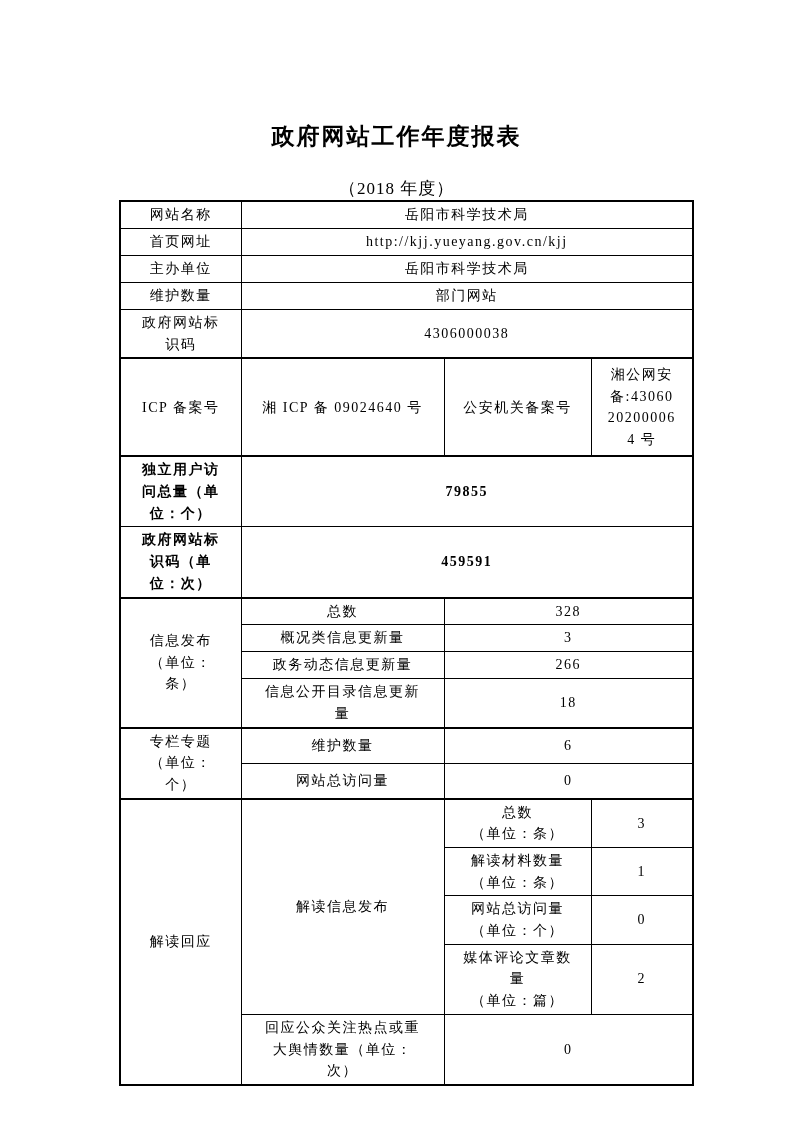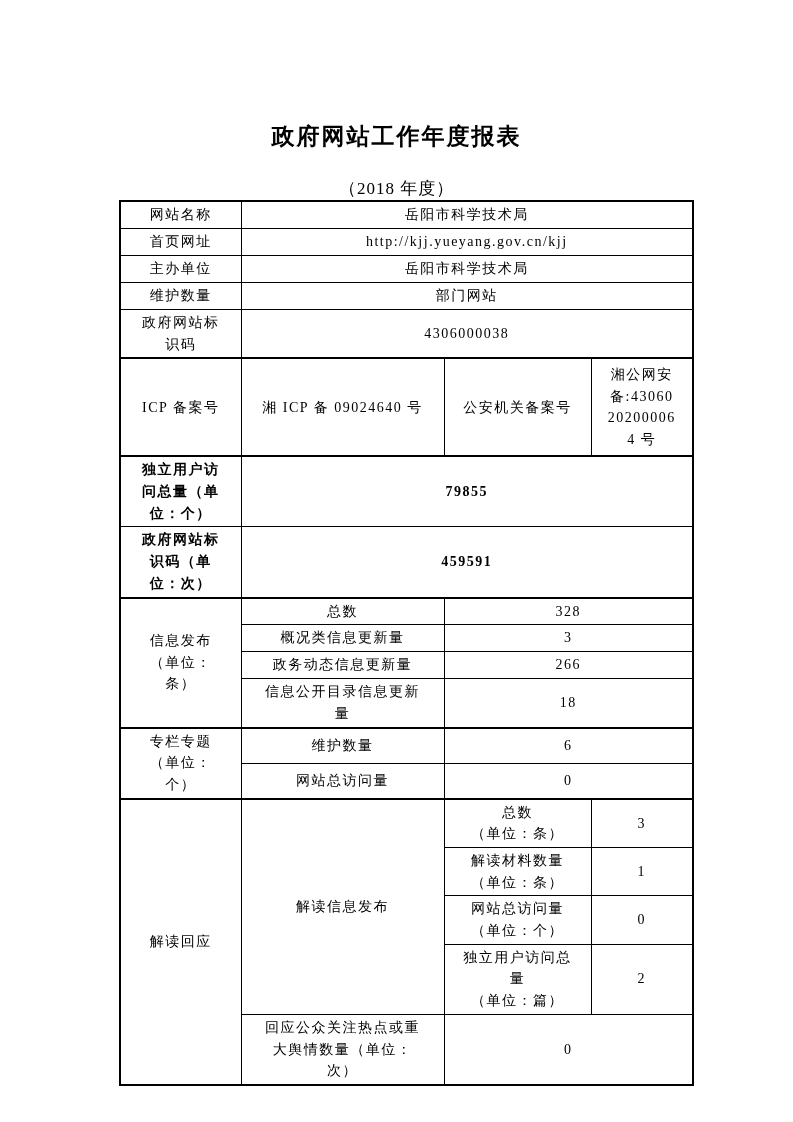--- a/index.html
+++ b/index.html
@@ -172,21 +172,21 @@
       </tr>
       <tr class="h45">
         <td>
           <div>网站总访问量</div>
           <div>（单位：个）</div>
         </td>
         <td>0</td>
       </tr>
       <tr class="h45">
         <td>
-          <div>独立用户访问总量</div>
+          <div>媒体评论文章数量</div>
           <div>（单位：篇）</div>
         </td>
         <td>2</td>
       </tr>
       <tr class="h63">
         <td class="resp-label">回应公众关注热点或重大舆情数量（单位：次）</td>
         <td colspan="2">0</td>
       </tr>
     </tbody>
   </table>

